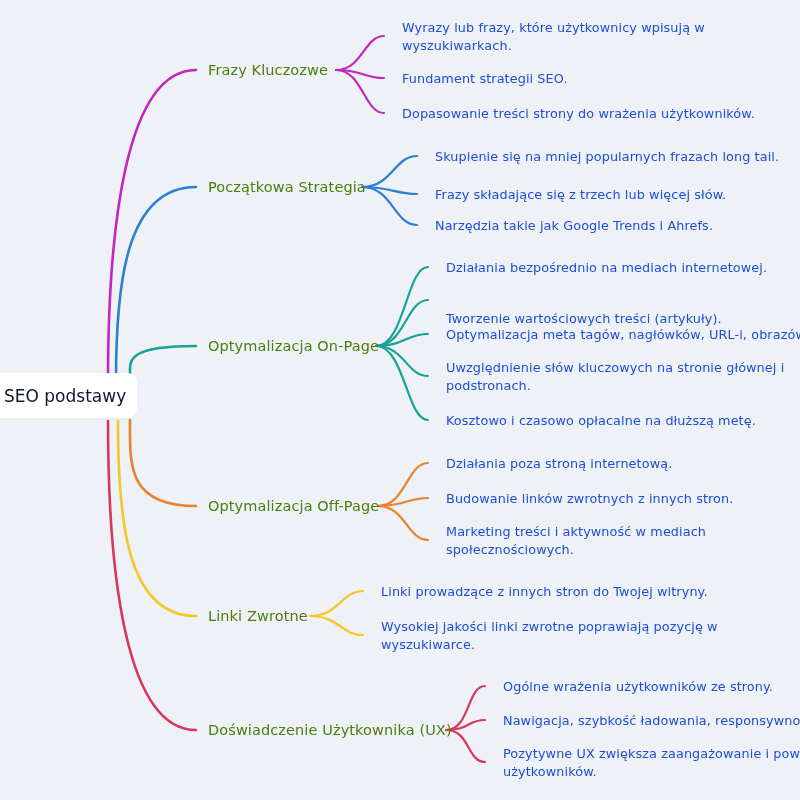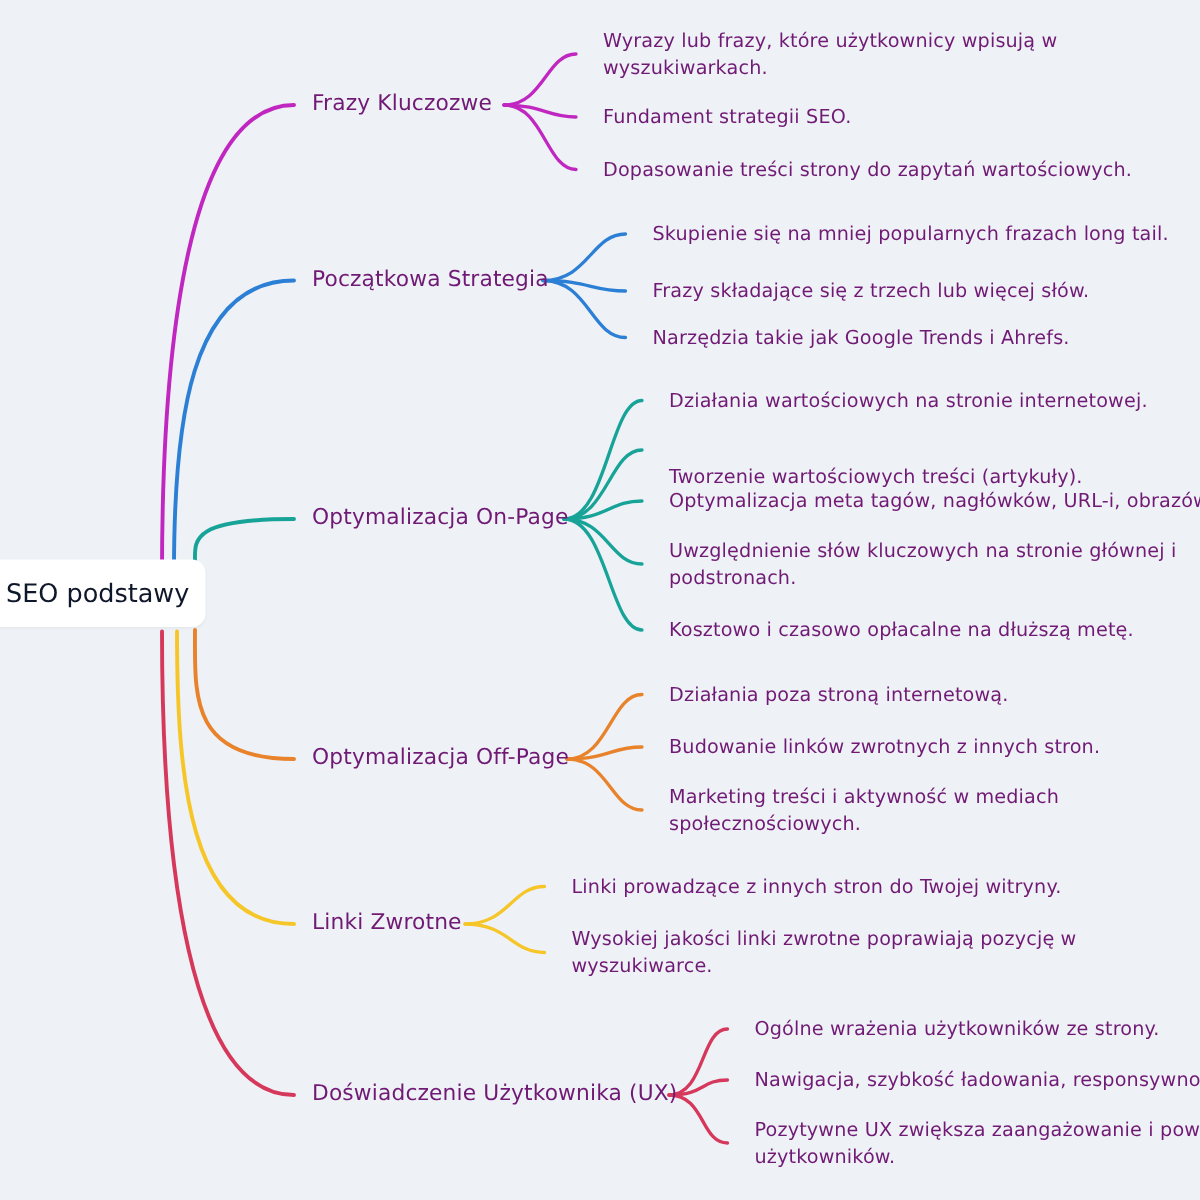--- a/index.html
+++ b/index.html
@@ -26,27 +26,27 @@
   .node-label {
     position: absolute;
     color: #4a5568;
     font-size: 13.5px;
     line-height: 17px;
     white-space: pre;
     letter-spacing: 0.1px;
   }
   .branch-label {
     font-size: 14.5px;
-    color: #701a75;
+    color: #4d7c0f;
     transform: translateY(-50%);
     text-align: right;
   }
   .leaf-label {
     font-size: 12.8px;
-    color: #701a75;
+    color: #1d4ed8;
   }
   .leaf-label.two-line {
     line-height: 18px;
   }
   #root-node {
     position: absolute;
     background: #ffffff;
     border-radius: 9px;
     box-shadow: 0 1px 2px rgba(0,0,0,0.04);
     display: flex;
@@ -94,27 +94,27 @@
 
   <div id="root-node" style="left: -12px; top: 373px; width: 149px; height: 45px; padding-left: 16px;">
     <span id="root-node-label">SEO podstawy</span>
   </div>
 
   <div id="labels-layer">
       <div class="node-label branch-label" style="left: 208px; top: 70px;">Frazy Kluczozwe</div>
       <div class="node-label leaf-label two-line" style="left: 402px; top: 19px;">Wyrazy lub frazy, które użytkownicy wpisują w
 wyszukiwarkach.</div>
       <div class="node-label leaf-label" style="left: 402px; top: 70px;">Fundament strategii SEO.</div>
-      <div class="node-label leaf-label" style="left: 402px; top: 105px;">Dopasowanie treści strony do zapytań wartościowych.</div>
+      <div class="node-label leaf-label" style="left: 402px; top: 105px;">Dopasowanie treści strony do wrażenia użytkowników.</div>
       <div class="node-label branch-label" style="left: 208px; top: 187px;">Początkowa Strategia</div>
       <div class="node-label leaf-label" style="left: 435px; top: 148px;">Skupienie się na mniej popularnych frazach long tail.</div>
       <div class="node-label leaf-label" style="left: 435px; top: 186px;">Frazy składające się z trzech lub więcej słów.</div>
       <div class="node-label leaf-label" style="left: 435px; top: 217px;">Narzędzia takie jak Google Trends i Ahrefs.</div>
       <div class="node-label branch-label" style="left: 208px; top: 346px;">Optymalizacja On-Page</div>
-      <div class="node-label leaf-label" style="left: 446px; top: 259px;">Działania wartościowych na stronie internetowej.</div>
+      <div class="node-label leaf-label" style="left: 446px; top: 259px;">Działania bezpośrednio na mediach internetowej.</div>
       <div class="node-label leaf-label" style="left: 446px; top: 292px; margin-top: 18px;">Tworzenie wartościowych treści (artykuły).</div>
       <div class="node-label leaf-label" style="left: 446px; top: 326px;">Optymalizacja meta tagów, nagłówków, URL-i, obrazów.</div>
       <div class="node-label leaf-label two-line" style="left: 446px; top: 359px;">Uwzględnienie słów kluczowych na stronie głównej i
 podstronach.</div>
       <div class="node-label leaf-label" style="left: 446px; top: 412px;">Kosztowo i czasowo opłacalne na dłuższą metę.</div>
       <div class="node-label branch-label" style="left: 208px; top: 506px;">Optymalizacja Off-Page</div>
       <div class="node-label leaf-label" style="left: 446px; top: 455px;">Działania poza stroną internetową.</div>
       <div class="node-label leaf-label" style="left: 446px; top: 490px;">Budowanie linków zwrotnych z innych stron.</div>
       <div class="node-label leaf-label two-line" style="left: 446px; top: 523px;">Marketing treści i aktywność w mediach
 społecznościowych.</div>

